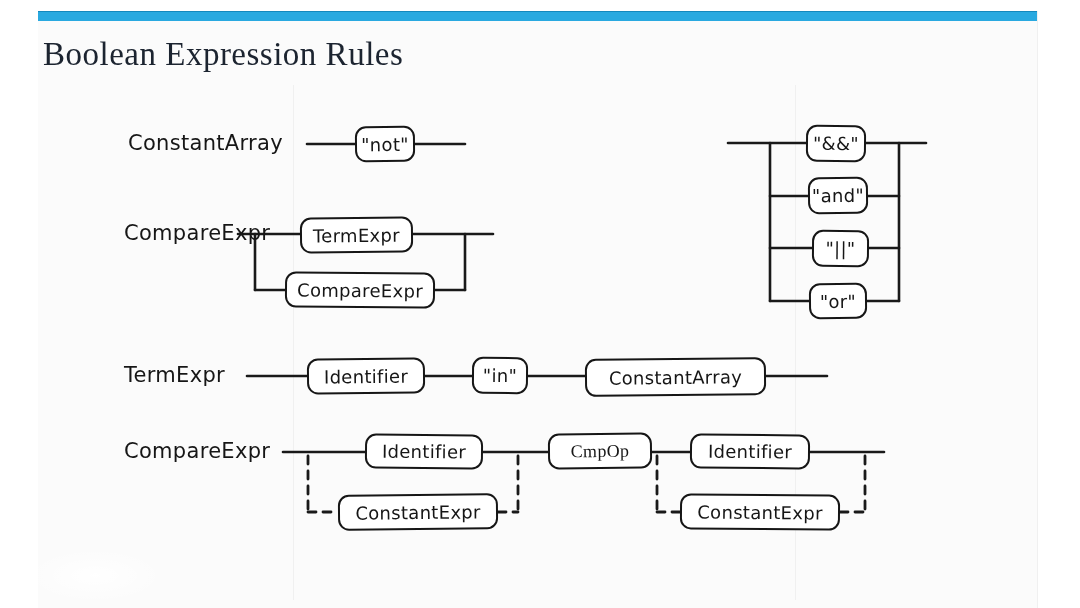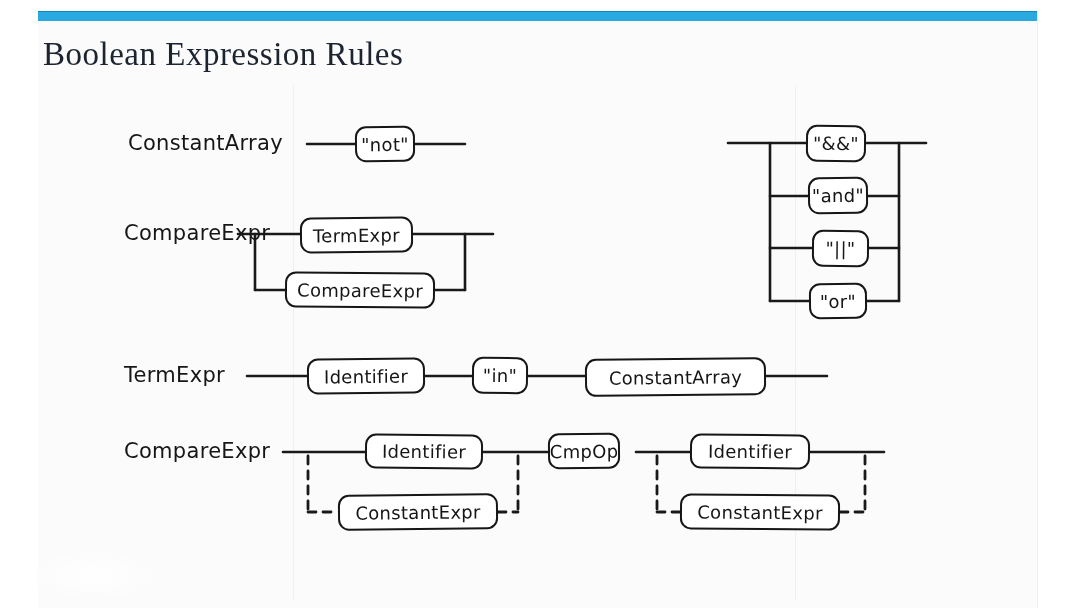--- a/index.html
+++ b/index.html
@@ -175,19 +175,19 @@
 
   <div class="node tilt-l" style="left:300px; top:217px; width:113px; height:36px;">TermExpr</div>
   <div class="node tilt-r" style="left:285px; top:272px; width:150px; height:36px;">CompareExpr</div>
 
   <div class="node tilt-l" style="left:307px; top:358px; width:118px; height:36px;">Identifier</div>
   <div class="node tilt-r" style="left:472px; top:357px; width:56px; height:37px;">"in"</div>
   <div class="node tilt-l" style="left:585px; top:358px; width:181px; height:38px;">ConstantArray</div>
 
   <div class="node tilt-r" style="left:365px; top:434px; width:118px; height:35px;">Identifier</div>
   <div class="node tilt-l" style="left:338px; top:494px; width:160px; height:36px;">ConstantExpr</div>
-  <div class="node tilt-l" style="left:548px; top:433px; width:72px; height:36px;">CmpOp</div>
+  <div class="node tilt-l" style="left:548px; top:433px; width:104px; height:36px;font-family:Liberation Serif, serif;">CmpOp</div>
   <div class="node tilt-r" style="left:690px; top:434px; width:120px; height:35px;">Identifier</div>
   <div class="node tilt-r" style="left:680px; top:494px; width:160px; height:36px;">ConstantExpr</div>
 
   <div class="white-blob"></div>
 
 </div>
 
 </body></html>

